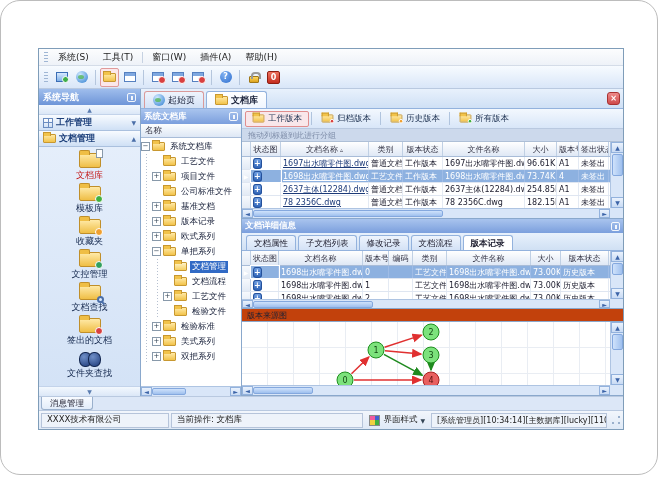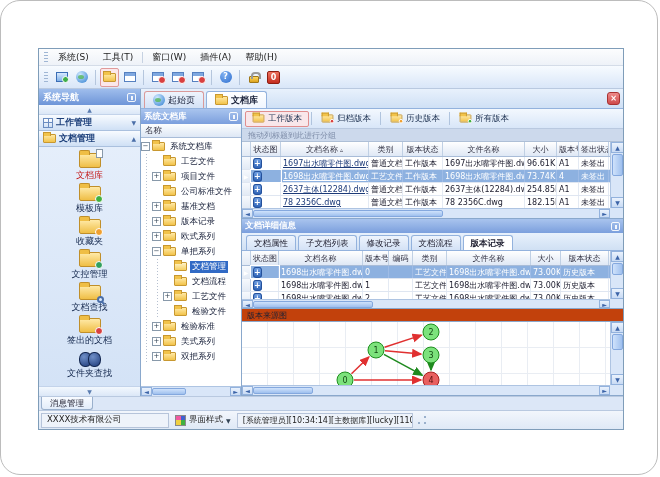--- a/index.html
+++ b/index.html
@@ -625,20 +625,21 @@
         </div>
       </div>
     </div>
 
     <div class="msgstrip">
       <div class="msgtab">消息管理</div>
     </div>
 
     <div class="statusbar">
       <div class="sseg company">XXXX技术有限公司</div>
+      <div class="sseg op">当前操作: 文档库</div>
       <div class="style-seg">
         <span class="i-style">
             <i></i>
             <i></i>
             <i></i>
             <i></i>
           </span>
         <span>界面样式</span>
         <span class="caret">▼</span>
       </div>

